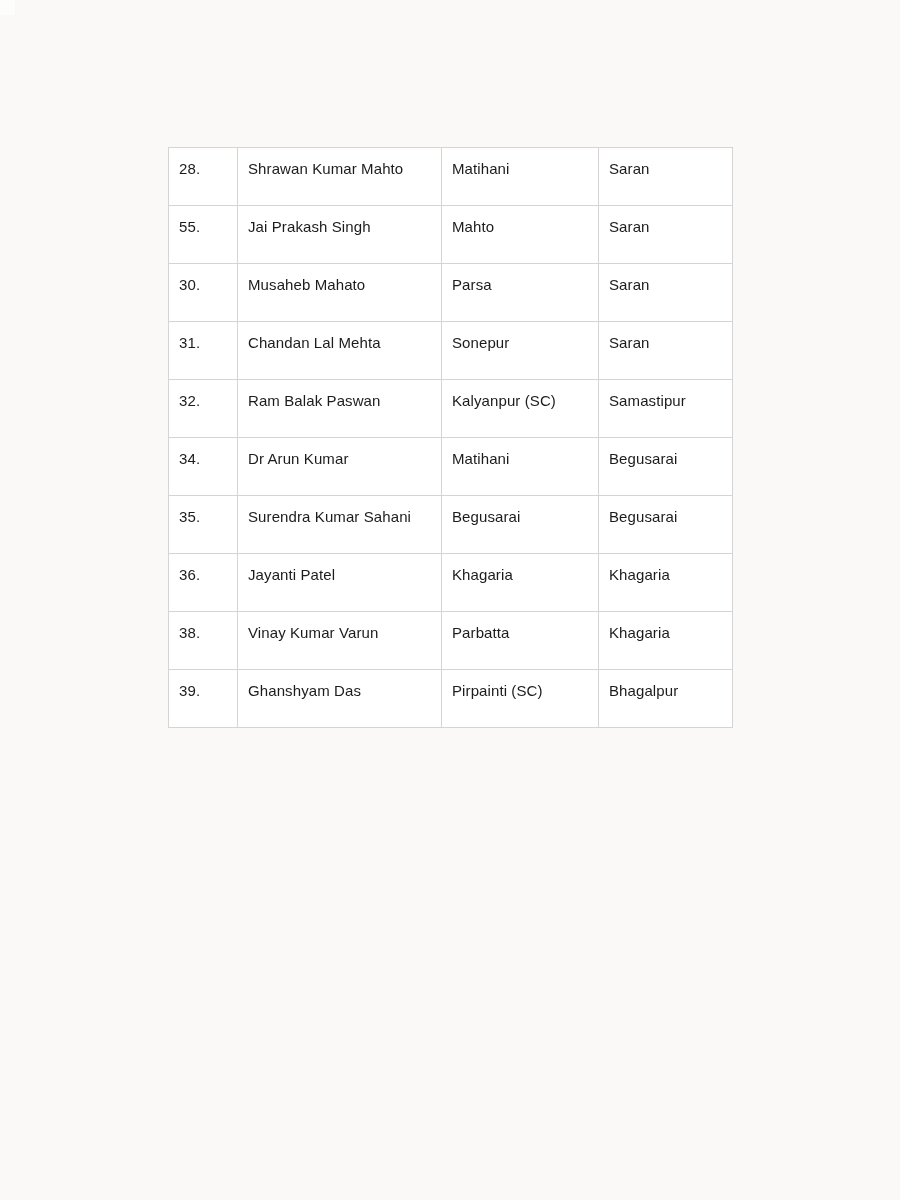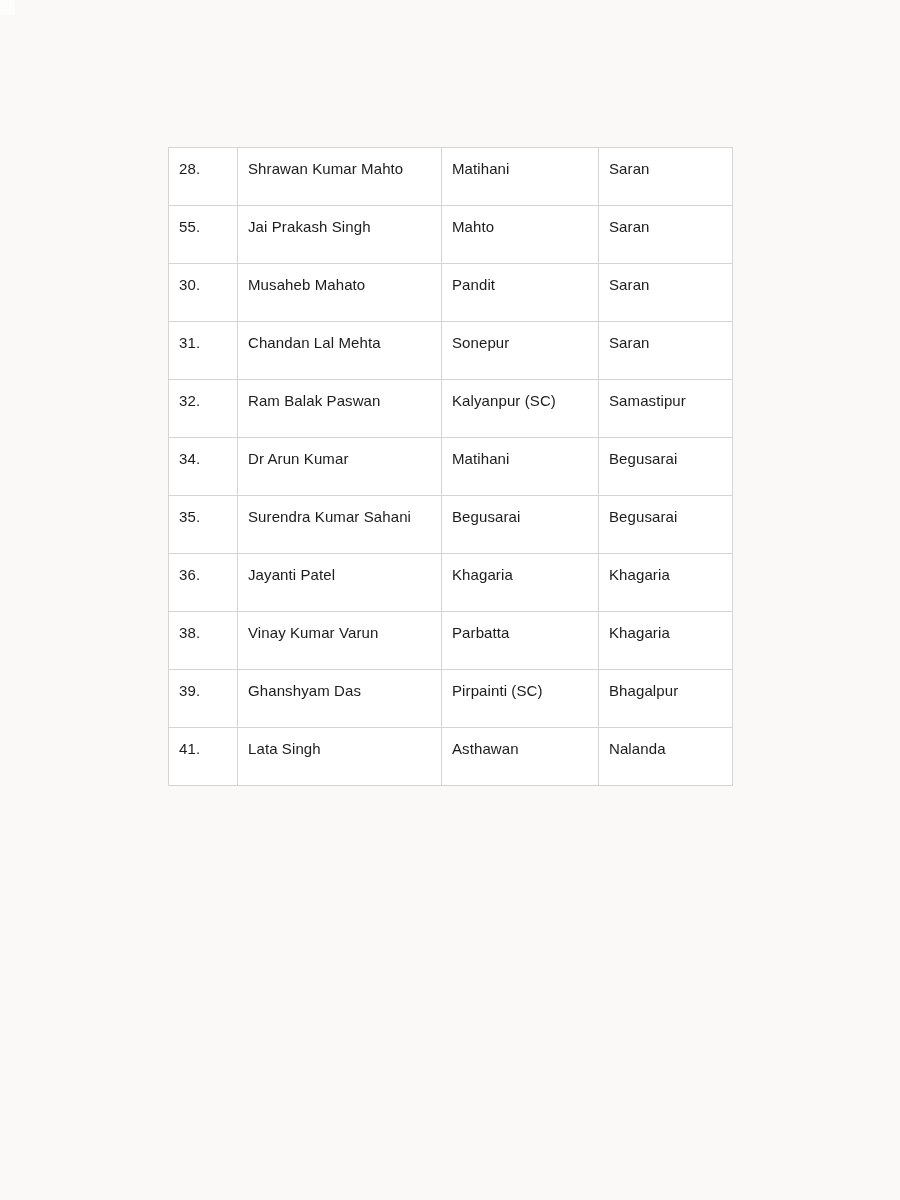--- a/index.html
+++ b/index.html
@@ -70,21 +70,21 @@
   </tr>
       <tr>
     <td>55.</td>
     <td>Jai Prakash Singh</td>
     <td>Mahto</td>
     <td>Saran</td>
   </tr>
       <tr>
     <td>30.</td>
     <td>Musaheb Mahato</td>
-    <td>Pandit</td>
+    <td>Parsa</td>
     <td>Saran</td>
   </tr>
       <tr>
     <td>31.</td>
     <td>Chandan Lal Mehta</td>
     <td>Sonepur</td>
     <td>Saran</td>
   </tr>
       <tr>
     <td>32.</td>
@@ -115,20 +115,14 @@
     <td>Vinay Kumar Varun</td>
     <td>Parbatta</td>
     <td>Khagaria</td>
   </tr>
       <tr>
     <td>39.</td>
     <td>Ghanshyam Das</td>
     <td>Pirpainti (SC)</td>
     <td>Bhagalpur</td>
   </tr>
-      <tr>
-    <td>41.</td>
-    <td>Lata Singh</td>
-    <td>Asthawan</td>
-    <td>Nalanda</td>
-  </tr>
     </tbody>
 </table>
 
 </body></html>

